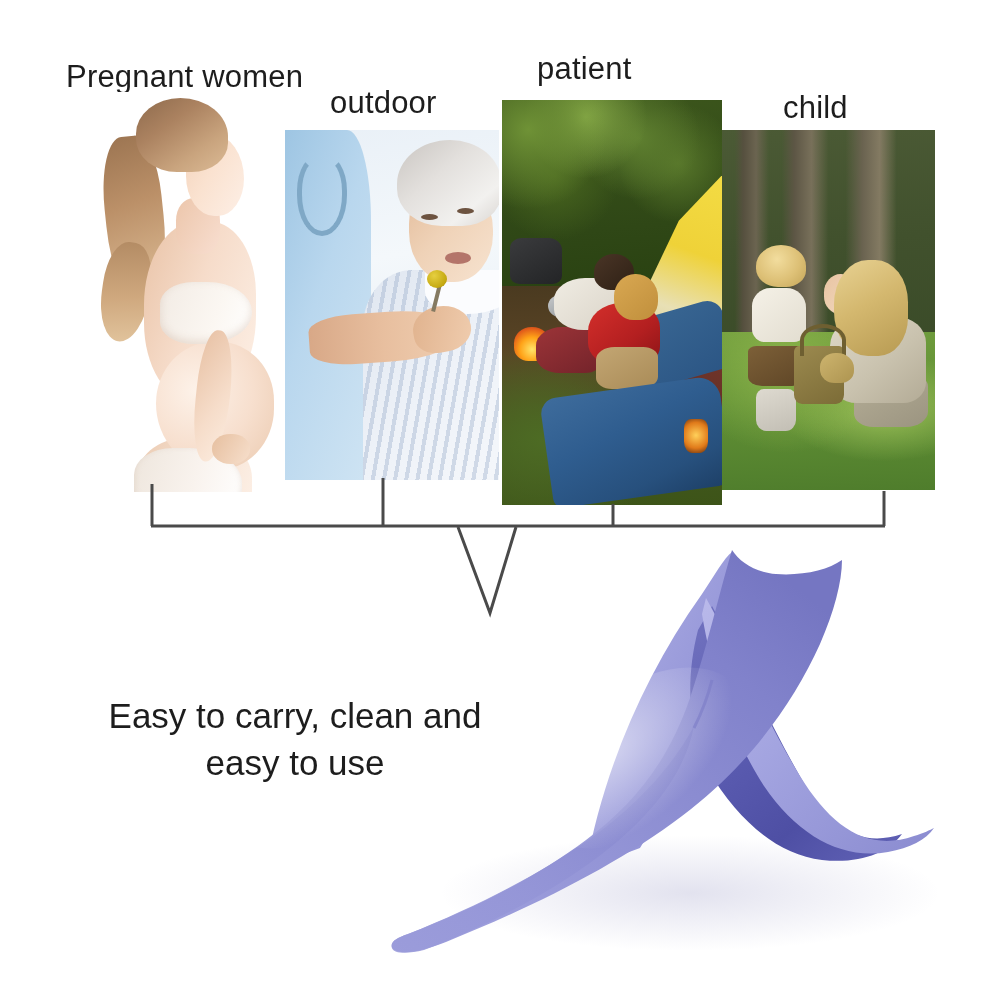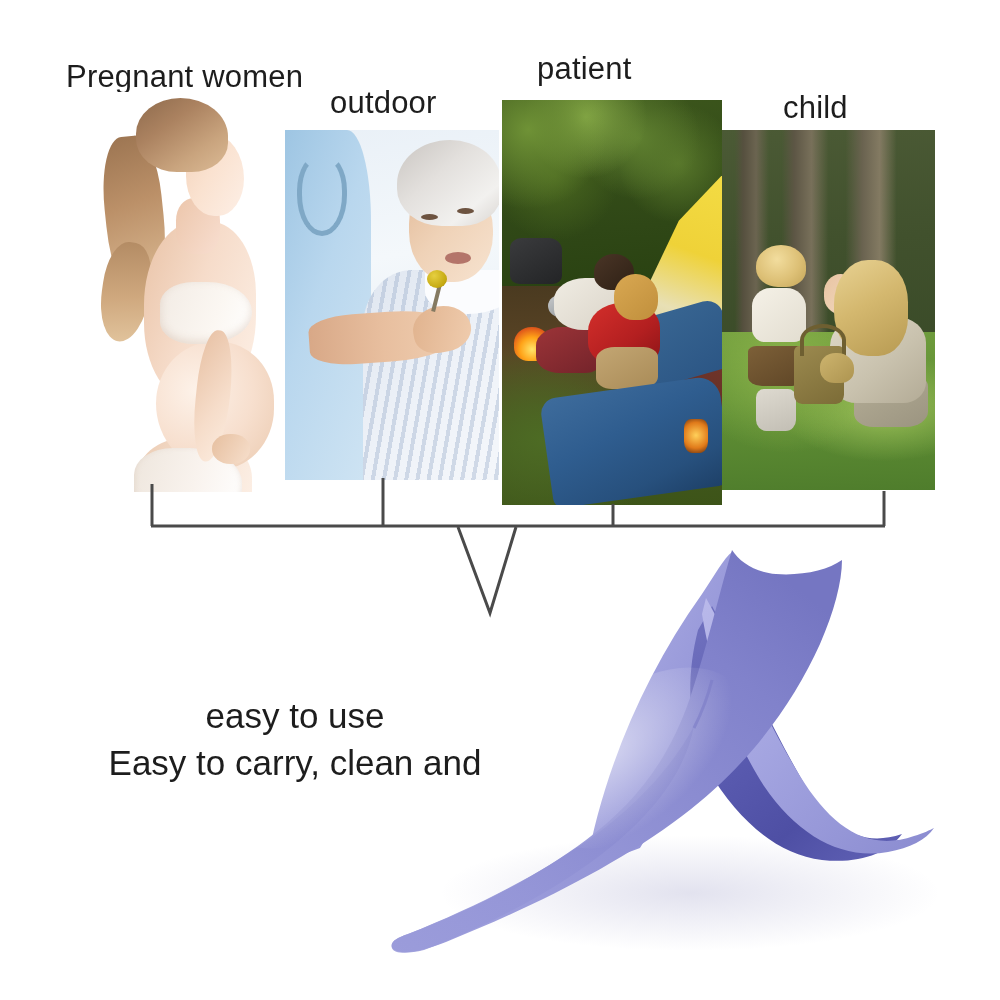--- a/index.html
+++ b/index.html
@@ -465,22 +465,22 @@
       <line x1="152" y1="484" x2="152" y2="526"></line>
       <line x1="383" y1="478" x2="383" y2="526"></line>
       <line x1="613" y1="504" x2="613" y2="526"></line>
       <line x1="884" y1="491" x2="884" y2="526"></line>
 
       <polyline points="458,527 490,613 516,527" stroke-linejoin="miter"></polyline>
     </g>
   </svg>
 
   <div id="tagline">
+    <div>Easy to carry, clean and</div>
     <div>easy to use</div>
-    <div>Easy to carry, clean and</div>
   </div>
 
   <svg id="product" viewBox="0 0 580 420" xmlns="http://www.w3.org/2000/svg">
     <defs>
       <linearGradient id="gSpout" x1="0%" y1="100%" x2="100%" y2="0%">
         <stop offset="0%" stop-color="#9a9bda"></stop>
         <stop offset="35%" stop-color="#9495d7"></stop>
         <stop offset="75%" stop-color="#8788cf"></stop>
         <stop offset="100%" stop-color="#7c7dc8"></stop>
       </linearGradient>

